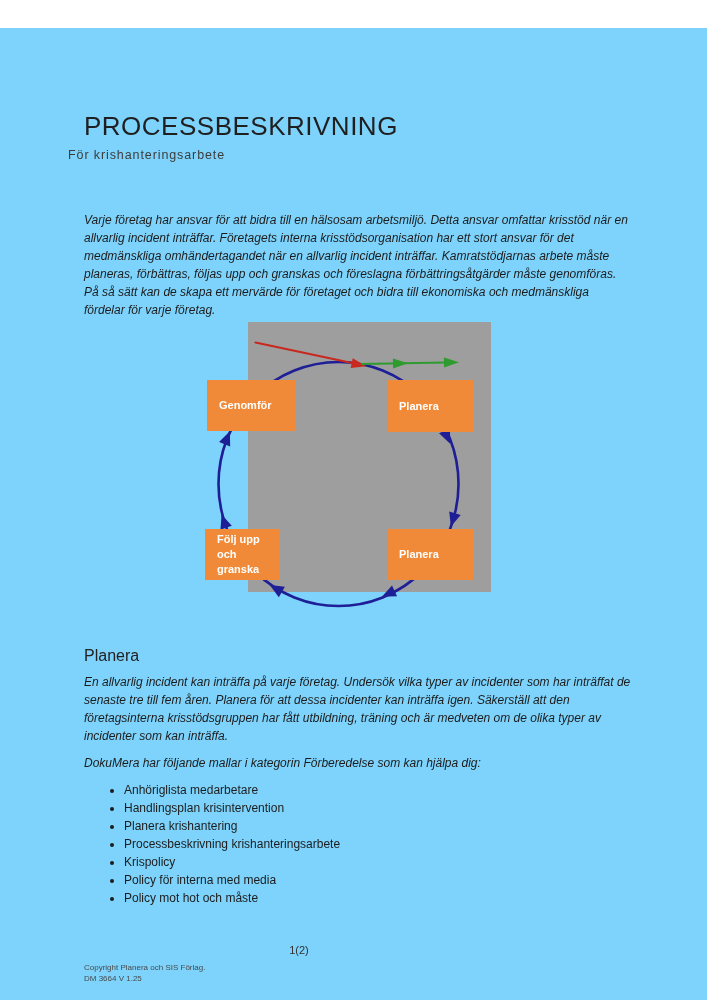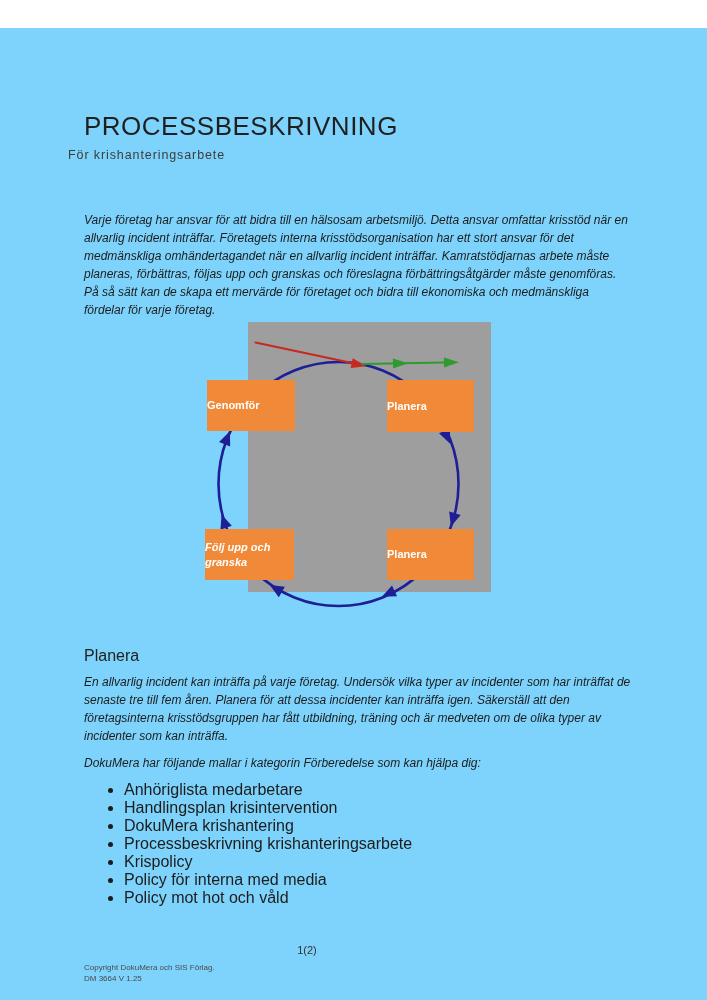--- a/index.html
+++ b/index.html
@@ -62,26 +62,26 @@
   .green-fill  { fill: var(--c-green); }
   .diagram-box {
     position: absolute;
     background: var(--c-box);
     color: #ffffff;
     font-size: 11px;
     font-weight: bold;
     line-height: 15px;
     display: flex;
     align-items: center;
-    padding: 0 0;
+    padding: 0 12px;
     box-sizing: border-box;
   }
   .box-genomfor       { left: 207px; top: 352px; width: 88px; height: 51px; }
   .box-planera-top    { left: 387px; top: 352px; width: 87px; height: 52px; }
-  .box-folj           { left: 205px; top: 501px; width: 89px; height: 51px; font-style: italic; }
+  .box-folj           { left: 205px; top: 501px; width: 74px; height: 51px; }
   .box-planera-bottom { left: 387px; top: 501px; width: 87px; height: 51px; }
   .section-heading {
     position: absolute;
     left: 84px; top: 619px;
     font-size: 16px;
     font-weight: 400;
     color: #222222;
   }
   .planera-paragraph {
     position: absolute;
@@ -94,27 +94,27 @@
     width: 552px;
   }
   .template-list {
     position: absolute;
     left: 84px; top: 753px;
     margin: 0;
     padding-left: 40px;
     width: 500px;
   }
   .template-list li {
-    font-size: 16px;
+    font-size: 12px;
     line-height: 18px;
     color: #1c1c1c;
   }
   .page-number {
     position: absolute;
-    left: 8px; top: 916px;
+    left: 0; top: 916px;
     width: 598px;
     text-align: center;
     font-size: 11px;
     color: #333333;
   }
   .footer-block {
     position: absolute;
     left: 84px; top: 935px;
     font-size: 8px;
     line-height: 10.5px;
@@ -164,26 +164,26 @@
     <span>Planera</span>
   </div>
 
   <div class="section-heading">Planera</div>
   <div class="body-text list-intro">DokuMera har följande mallar i kategorin Förberedelse som kan hjälpa dig:</div>
   <div class="body-text planera-paragraph">En allvarlig incident kan inträffa på varje företag. Undersök vilka typer av incidenter som har inträffat de senaste tre till fem åren. Planera för att dessa incidenter kan inträffa igen. Säkerställ att den företagsinterna krisstödsgruppen har fått utbildning, träning och är medveten om de olika typer av incidenter som kan inträffa.</div>
 
   <ul class="template-list">
     <li>Anhöriglista medarbetare</li>
     <li>Handlingsplan krisintervention</li>
-    <li>DokuMera krishantering</li>
+    <li>Planera krishantering</li>
     <li>Processbeskrivning krishanteringsarbete</li>
     <li>Krispolicy</li>
     <li>Policy för interna med media</li>
-    <li>Policy mot hot och våld</li>
+    <li>Policy mot hot och måste</li>
   </ul>
 
   <div class="page-number">1(2)</div>
   <div class="footer-block">
-    <div>Copyright DokuMera och SIS Förlag.</div>
+    <div>Copyright Planera och SIS Förlag.</div>
     <div>DM 3664 V 1.25</div>
   </div>
 
 </div>
 
 </body></html>

